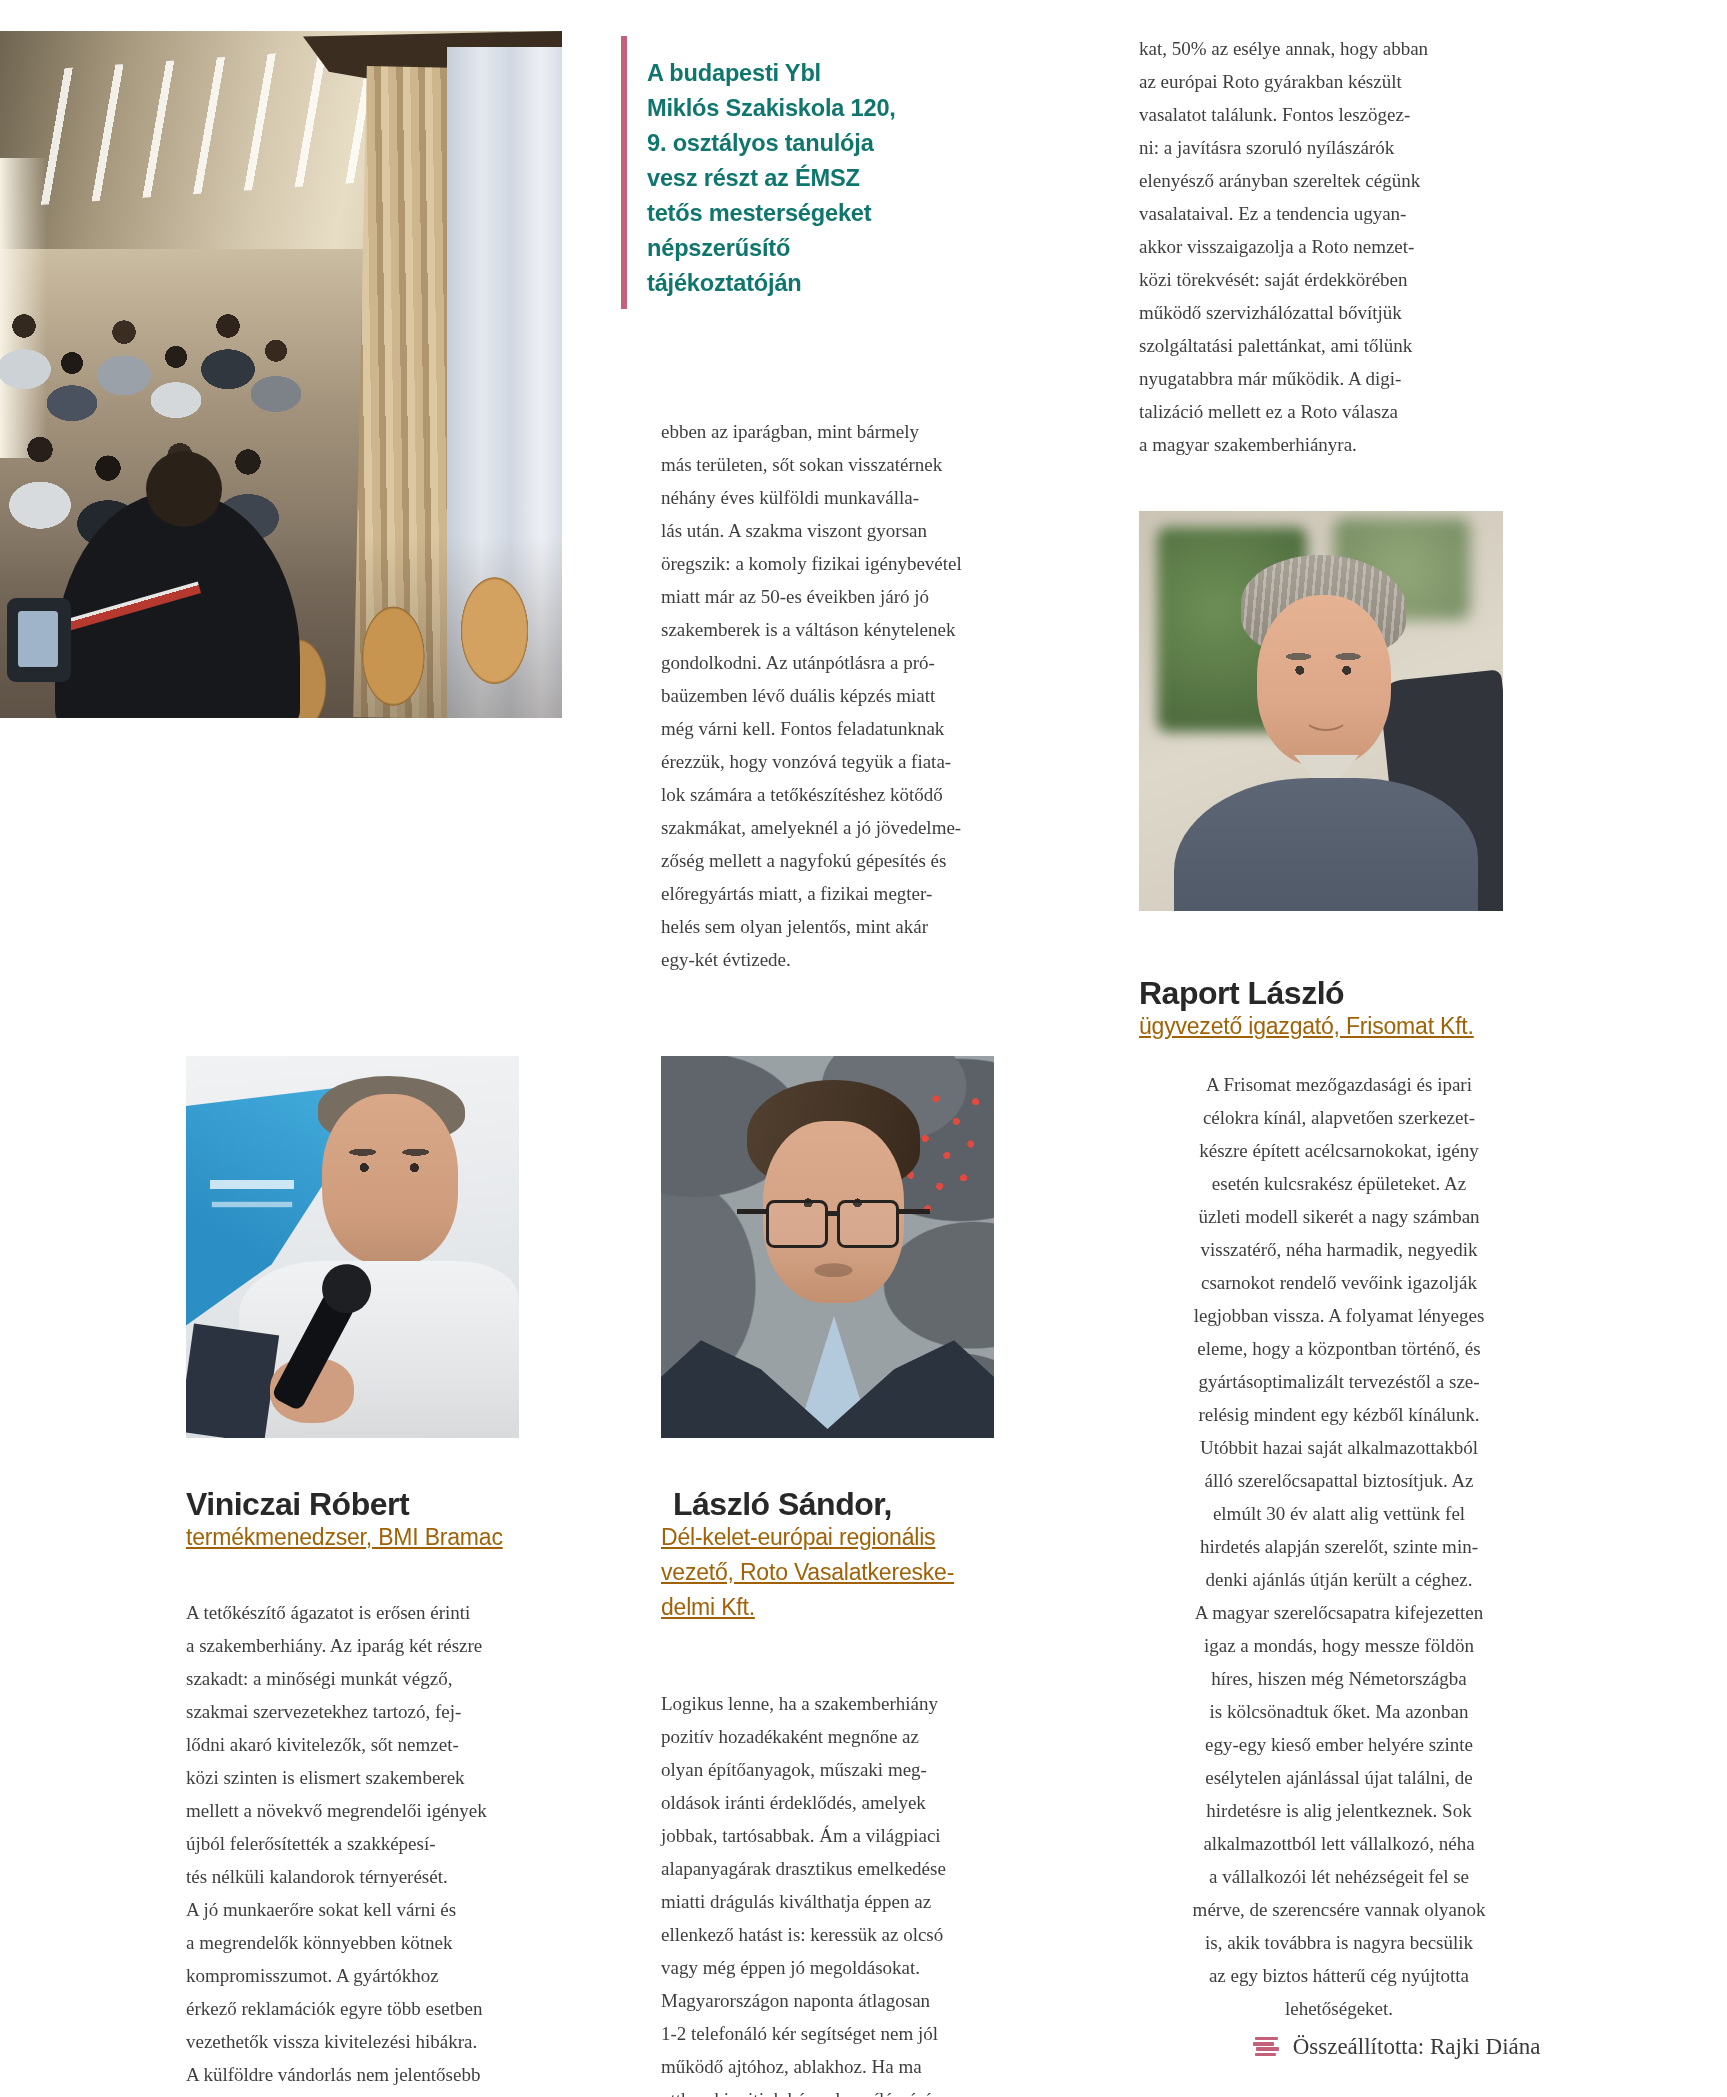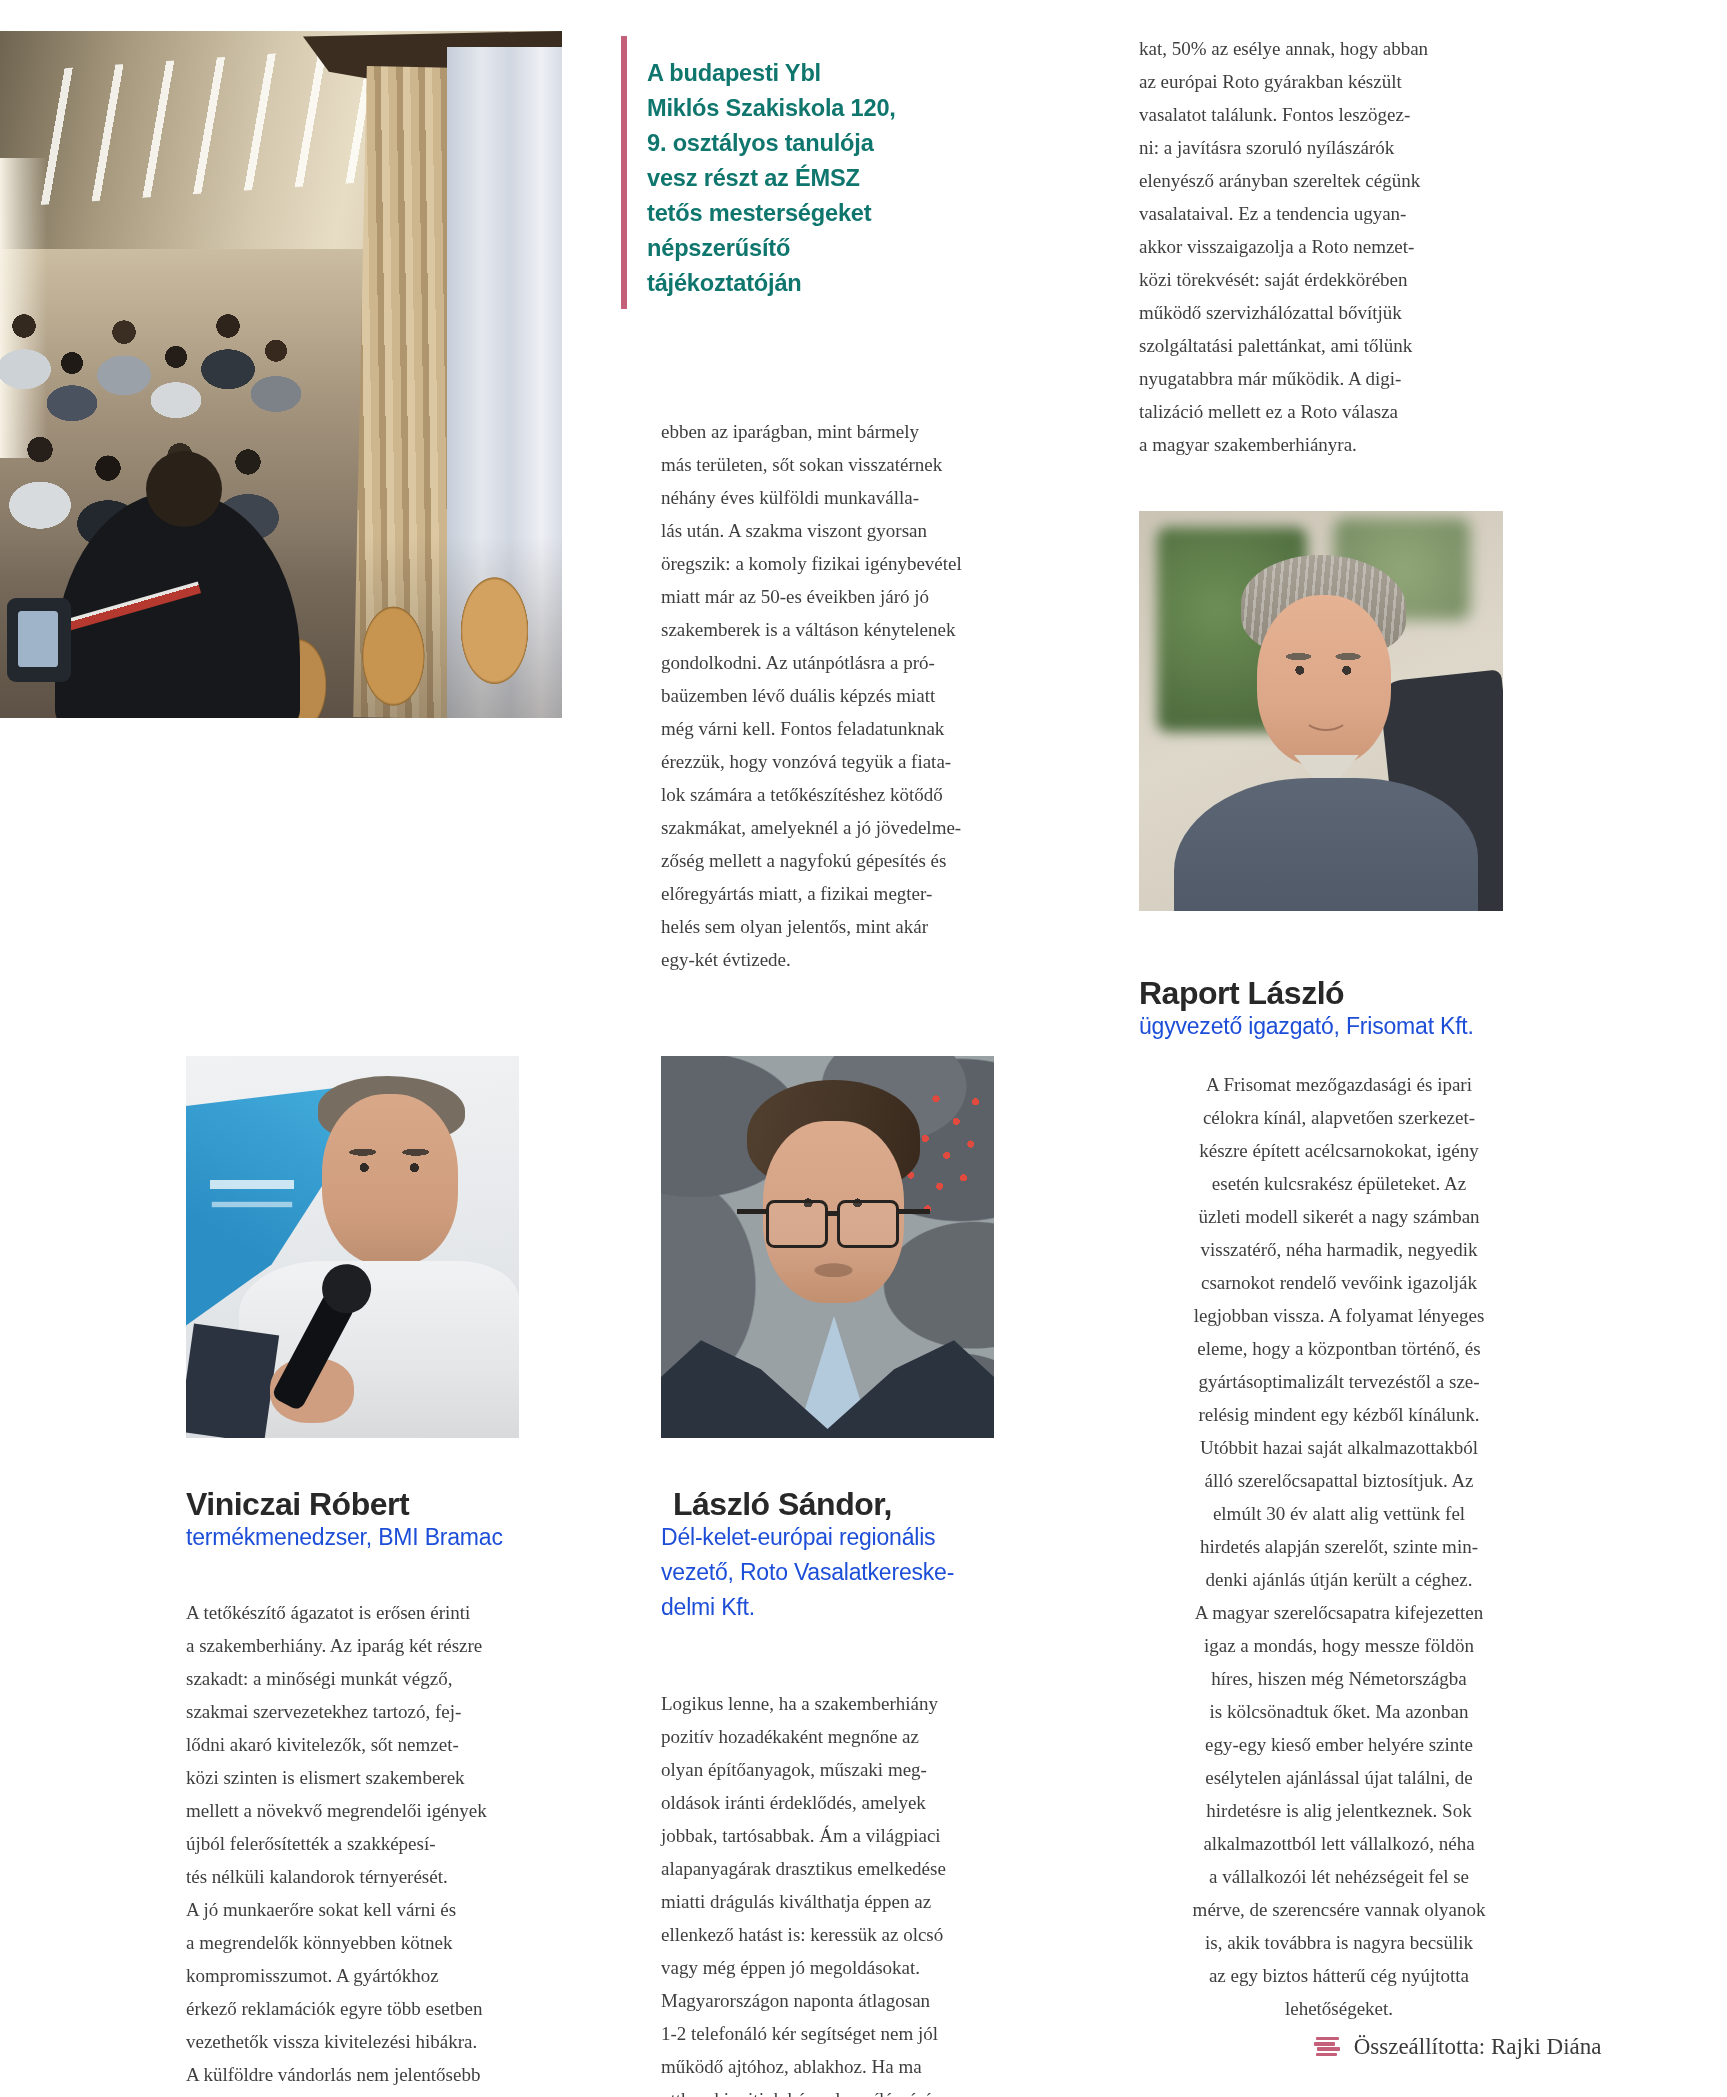--- a/index.html
+++ b/index.html
@@ -22,24 +22,24 @@
     position:absolute;left:621px;top:36px;width:5.5px;height:273px;
   }
   .p-name{
     position:absolute;
     font:700 32px/36px "Liberation Sans",sans-serif;
     color:#282828;letter-spacing:-0.5px;white-space:pre-line;
   }
   .p-role{
     position:absolute;width:400px;
     font:400 23px/35px "Liberation Sans",sans-serif;
-    color:#1d4ed8;letter-spacing:-0.2px;white-space:pre-line;
+    color:#a16207;letter-spacing:-0.2px;white-space:pre-line;text-decoration:underline;
   }
   .credit{
-    position:absolute;left:1314px;top:2033px;display:flex;align-items:center;gap:12.7px;
+    position:absolute;left:1253px;top:2033px;display:flex;align-items:center;gap:12.7px;
   }
   .credit-text{font:23px/27px "Liberation Serif",serif;color:#3a3a3a;}
   .credit-icon{display:flex;flex-direction:column;gap:1.8px;width:27px;}
   .credit-icon i{display:block;height:3.6px;border-radius:0.9px;}
   .credit-icon i:nth-child(1){width:23.6px;margin-left:1.8px;}
   .credit-icon i:nth-child(2){width:21px;margin-left:0;}
   .credit-icon i:nth-child(3){width:23.6px;margin-left:2.7px;}
   .credit-icon i:nth-child(4){width:21px;margin-left:1.8px;}
 
   

